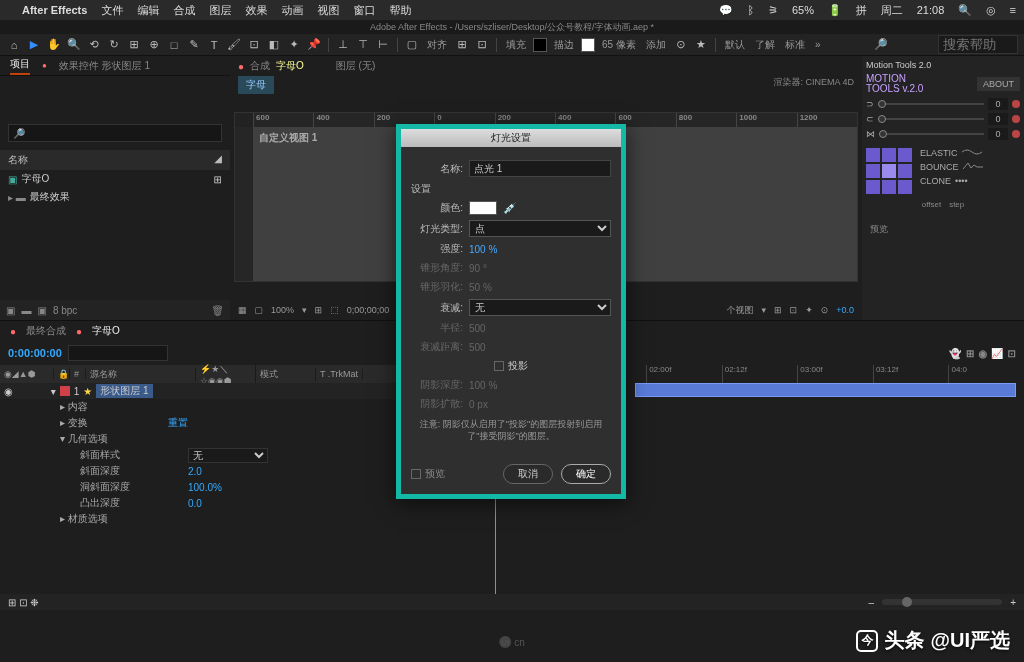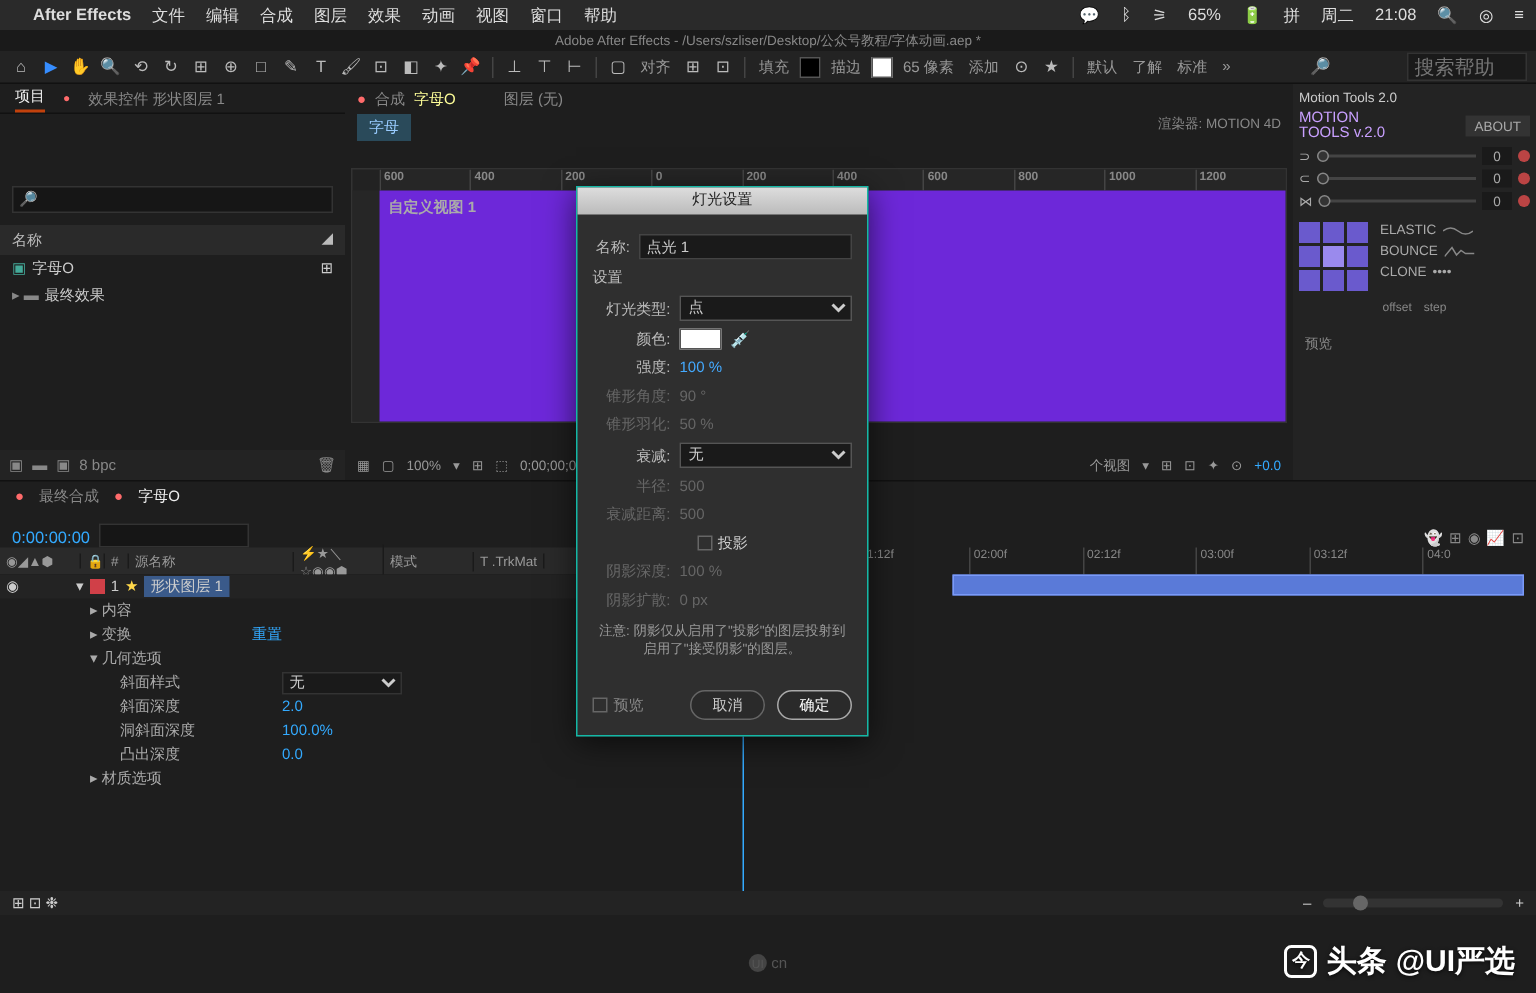--- a/index.html
+++ b/index.html
@@ -32,46 +32,46 @@
 .comp-tabs { height: 20px; display: flex; align-items: center; padding: 0 8px; gap: 6px; }
 .comp-tabs .ct { font-size: 10px; color: #888; }
 .comp-tabs .ct.active { color: #ff9; }
 .sub-tabs { height: 18px; display: flex; padding: 0 8px; }
 .sub-tabs .st { background: #2a4a5a; color: #9cf; padding: 2px 8px; font-size: 10px; }
 .renderer-label { position: absolute; top: 20px; right: 8px; font-size: 9px; color: #888; }
 .viewport { flex: 1; background: #222; position: relative; border: 1px solid #333; margin: 18px 4px; font-weight: bold; }
 .ruler-h { position: absolute; top: 0; left: 18px; right: 0; height: 14px; background: #262626; display: flex; font-size: 8px; color: #888; overflow: hidden; }
 .ruler-h span { flex: 1; border-left: 1px solid #444; padding-left: 2px; }
 .ruler-v { position: absolute; top: 14px; left: 0; bottom: 0; width: 18px; background: #262626; }
-.canvas-area { position: absolute; top: 14px; left: 18px; right: 0; bottom: 0; background: #6d28d9; padding-left: 12px; }
+.canvas-area { position: absolute; top: 14px; left: 18px; right: 0; bottom: 0; background: #404040; padding-left: 12px; }
 .canvas-label { position: absolute; top: 4px; left: 6px; color: #aaa; font-size: 10px; }
 .viewport-footer { height: 20px; display: flex; align-items: center; gap: 8px; padding: 0 8px; color: #999; font-size: 9px; }
 .right-panel { width: 162px; background: #232323; padding: 4px; font-size: 9px; color: #aaa; }
 .mt-header { display: flex; justify-content: space-between; align-items: center; margin-bottom: 4px; }
 .mt-logo { color: #c9a0ff; font-size: 10px; line-height: 1; }
 .mt-about { background: #333; padding: 2px 6px; font-size: 9px; }
 .mt-slider { display: flex; align-items: center; gap: 4px; margin: 3px 0; }
 .mt-slider .track { flex: 1; height: 2px; background: #444; position: relative; }
 .mt-slider .knob { width: 8px; height: 8px; border-radius: 50%; border: 1px solid #888; background: #333; position: absolute; left: 0; top: -3px; }
 .mt-slider .val { background: #1a1a1a; padding: 1px 6px; min-width: 20px; text-align: center; }
 .mt-slider .dot-i { width: 8px; height: 8px; border-radius: 50%; background: #b44; }
 .mt-grid-row { display: flex; gap: 8px; margin-top: 8px; }
 .anchor-grid { display: grid; grid-template-columns: repeat(3, 14px); grid-template-rows: repeat(3, 14px); gap: 2px; }
 .anchor-grid .cell { background: #6a5acd; }
 .anchor-grid .cell.c { background: #9a8aed; }
 .mt-ease-col { display: flex; flex-direction: column; gap: 4px; font-size: 9px; }
-.mt-ease-col .erow { display: flex; align-items: flex-end; gap: 4px; }
+.mt-ease-col .erow { display: flex; align-items: flex-start; gap: 4px; }
 .mt-ease-col .wave { width: 20px; height: 8px; }
 .mt-foot { display: flex; justify-content: center; gap: 8px; margin-top: 6px; font-size: 8px; color: #888; }
 .info-panel { margin-top: 10px; padding: 4px; color: #888; }
 .timeline-area { height: 290px; display: flex; flex-direction: column; background: #1e1e1e; border-top: 1px solid #111; }
 .tl-tabs { height: 20px; display: flex; align-items: center; gap: 10px; padding: 0 10px; }
 .tl-tabs .tlt { font-size: 10px; color: #888; }
 .tl-tabs .tlt.active { color: #eee; }
-.tl-header { height: 24px; display: flex; align-items: flex-end; padding: 0 8px; gap: 6px; }
+.tl-header { height: 24px; display: flex; align-items: center; padding: 0 8px; gap: 6px; font-weight: bold; }
 .tl-time { color: #3af; font-size: 11px; }
 .tl-search { flex: 0 0 100px; background: #161616; border: 1px solid #333; height: 16px; }
 .tl-icons { display: flex; gap: 4px; color: #888; }
 .tl-columns { display: flex; height: 18px; background: #2a2a2a; font-size: 9px; color: #999; align-items: center; }
 .tl-col { padding: 0 4px; border-right: 1px solid #1a1a1a; }
 .tl-body { display: flex; flex: 1; }
 .tl-left { width: 495px; background: #1e1e1e; overflow: hidden; }
 .tl-right { flex: 1; background: #1e1e1e; position: relative; }
 .tl-row { display: flex; align-items: center; height: 16px; font-size: 10px; color: #ccc; padding: 0 4px; gap: 4px; }
 .tl-row.shape { background: #232323; }
@@ -83,21 +83,21 @@
 .tl-sub select { background: #1a1a1a; color: #ccc; border: 1px solid #333; font-size: 10px; width: 80px; }
 .track-bar { position: absolute; top: 0; left: 140px; right: 8px; height: 14px; background: #5a7ad8; border: 1px solid #7a9af8; }
 .time-ruler { position: absolute; top: -18px; left: 0; right: 0; height: 18px; display: flex; font-size: 8px; color: #888; }
 .time-ruler span { flex: 1; border-left: 1px solid #444; padding-left: 2px; }
 .playhead { position: absolute; top: -18px; bottom: 0; left: 0; width: 1px; background: #3af; z-index: 5; }
 .playhead::before { content:''; position: absolute; top: -2px; left: -4px; width: 9px; height: 9px; background: #3af; clip-path: polygon(0 0, 100% 0, 50% 100%); }
 .tl-footer { height: 16px; background: #232323; display: flex; align-items: center; padding: 0 8px; gap: 8px; }
 .tl-footer .zoom { flex: 0 0 120px; height: 6px; background: #333; border-radius: 3px; position: relative; }
 .tl-footer .zoom .h { position: absolute; width: 10px; height: 10px; background: #666; border-radius: 50%; top: -2px; left: 20px; }
 
-.dialog { position: absolute; top: 124px; left: 384px; width: 195px; background: #2f2f2f; border: 1px solid #14b8a6; box-shadow: 0 4px 20px rgba(0,0,0,0.6); z-index: 100; }
+.dialog { position: absolute; top: 124px; left: 396px; width: 230px; background: #2f2f2f; border: 5px solid #14b8a6; box-shadow: 0 4px 20px rgba(0,0,0,0.6); z-index: 100; }
 .dlg-title { height: 18px; background: linear-gradient(#ddd,#bbb); color: #222; text-align: center; font-size: 10px; line-height: 18px; }
 .dlg-body { padding: 8px 10px; font-size: 10px; color: #ccc; }
 .dlg-row { display: flex; align-items: center; margin: 5px 0; gap: 6px; }
 .dlg-row .lbl { width: 52px; text-align: right; color: #bbb; }
 .dlg-row .lbl.dis { color: #666; }
 .dlg-row input[type=text] { flex: 1; background: #1a1a1a; border: 1px solid #444; color: #ccc; padding: 2px 4px; font-size: 10px; }
 .dlg-row select { flex: 1; background: #1a1a1a; border: 1px solid #555; color: #ccc; font-size: 10px; padding: 1px; }
 .dlg-row .swatch-c { width: 28px; height: 14px; background: #fff; border: 1px solid #555; }
 .dlg-row .eyedrop { color: #aaa; font-size: 11px; }
 .dlg-row .val-lnk { color: #4af; }
@@ -227,21 +227,21 @@
   </div>
 
   <div class="center-panel">
     <div class="comp-tabs">
       <span class="dot" style="color:#ff6b6b">●</span>
       <span class="ct">合成</span>
       <span class="ct active">字母O</span>
       <span style="flex:0 0 20px"></span>
       <span class="ct">图层 (无)</span>
     </div>
-    <div class="renderer-label">渲染器: MOTION 4D</div>
+    <div class="renderer-label">渲染器: CINEMA 4D</div>
     <div class="sub-tabs">
       <span class="st">字母</span>
     </div>
     <div class="viewport">
       <div class="ruler-h">
         <span>600</span>
           <span>400</span>
           <span>200</span>
           <span>0</span>
           <span>200</span>
@@ -445,27 +445,27 @@
 
 <div class="dialog">
   <div class="dlg-title">灯光设置</div>
   <div class="dlg-body">
     <div class="dlg-row">
       <span class="lbl">名称:</span>
       <input type="text" value="点光 1" style="">
     </div>
     <div class="dlg-section">设置</div>
     <div class="dlg-row">
-      <span class="lbl">灯光类型:</span>
-      <select><option>点</option></select>
-    </div>
-    <div class="dlg-row">
       <span class="lbl">颜色:</span>
       <span class="swatch-c"></span>
       <span class="eyedrop">💉</span>
+    </div>
+    <div class="dlg-row">
+      <span class="lbl">灯光类型:</span>
+      <select><option>点</option></select>
     </div>
     <div class="dlg-row">
       <span class="lbl">强度:</span>
       <span class="val-lnk">100 %</span>
     </div>
     <div class="dlg-row">
       <span class="lbl dis">锥形角度:</span>
       <span class="val-dis">90 °</span>
     </div>
     <div class="dlg-row">

